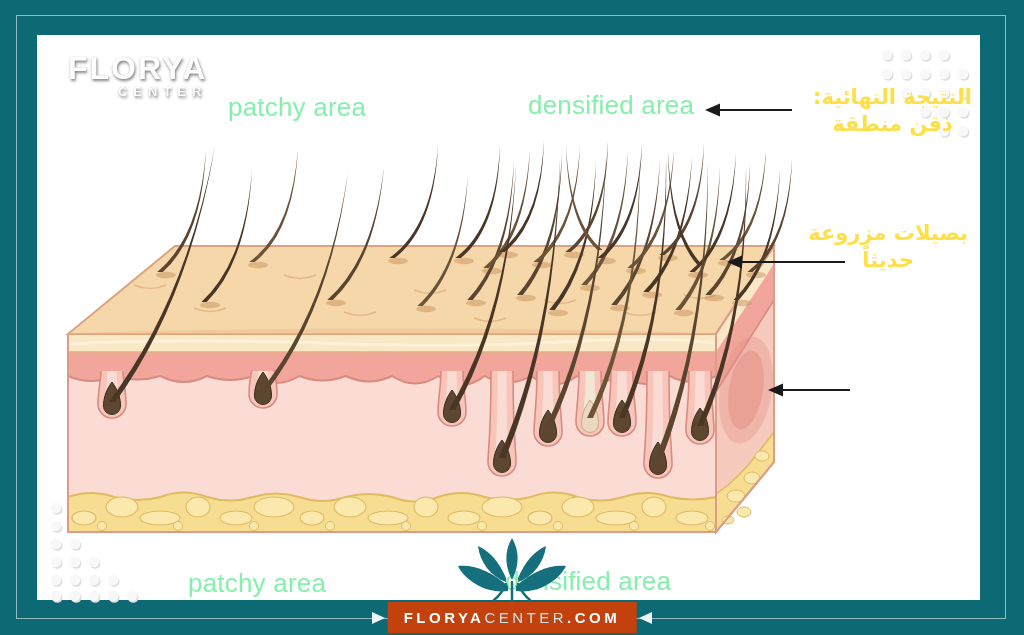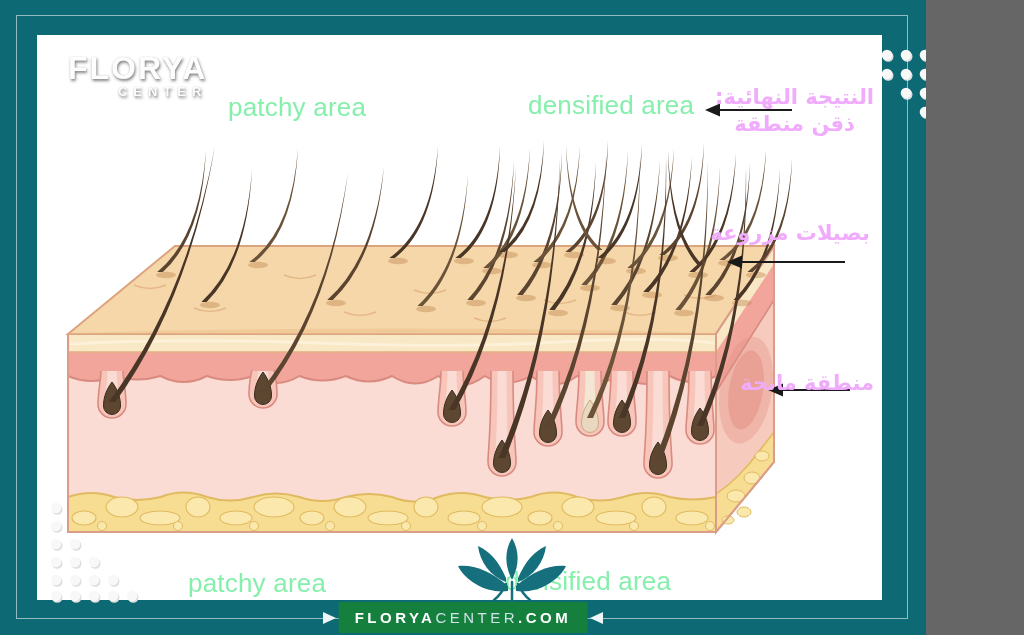--- a/index.html
+++ b/index.html
@@ -1,40 +1,40 @@
 <!DOCTYPE html>
 <html><head>
 <meta charset="utf-8">
 <style>
   html,body{margin:0;padding:0;background:#666;}
   .stage{
-    position:relative;width:926px;height:635px;overflow:hidden;
+    position:relative;width:1024px;height:635px;overflow:hidden;
     background:#0d6a75;font-family:"Liberation Sans", sans-serif;
   }
   .panel{position:absolute;left:37px;top:35px;right:44px;bottom:35px;background:#ffffff;}
   .inset-line{
     position:absolute;left:16px;top:15px;right:18px;bottom:16px;
     border:1.6px solid rgba(255,255,255,.55);pointer-events:none;z-index:6;
   }
   svg{position:absolute;pointer-events:none;}
   #illu{left:0;top:0;z-index:2;}
   #tulip{left:452px;top:530px;z-index:7;}
   .lbl{position:absolute;z-index:3;color:#86efac;font-size:26px;font-weight:500;
        letter-spacing:.2px;white-space:nowrap;}
-  .ar{position:absolute;z-index:3;direction:rtl;text-align:center;color:#f0abfc;
+  .ar{position:absolute;z-index:3;direction:rtl;text-align:center;color:#fde047;
       font-family:"DejaVu Sans", sans-serif;font-weight:700;font-size:21px;
       line-height:27px;white-space:nowrap;}
   .logo{position:absolute;left:68px;top:52px;z-index:3;color:#fdfdfd;
         text-shadow:1px 2px 3px rgba(110,110,110,.85), 0 0 1px rgba(160,160,160,.6);}
   .logo .l1{font-size:32px;font-weight:700;letter-spacing:2px;line-height:32px;}
   .logo .l2{font-size:13px;font-weight:700;letter-spacing:6px;text-align:right;
             line-height:14px;margin-top:1px;}
   .footer-domain{
     position:absolute;left:50%;transform:translateX(-50%);top:602px;height:31px;
-    line-height:31px;background:#15803d;padding:0 16px;z-index:8;white-space:nowrap;
+    line-height:31px;background:#c2410c;padding:0 16px;z-index:8;white-space:nowrap;
     font-size:15px;letter-spacing:3.5px;color:#ffffff;
   }
   .footer-domain .b{font-weight:700;color:#ffffff;}
   .footer-domain .lt{font-weight:400;color:#cfe2e5;}
   .fhead{position:absolute;z-index:8;width:0;height:0;
          border-top:6.5px solid transparent;border-bottom:6.5px solid transparent;top:612px;}
   .fhead-l{left:calc(50% - 140px);border-left:13px solid #eef5f6;}
   .fhead-r{right:calc(50% - 140px);border-right:13px solid #eef5f6;}
 </style>
 </head>
@@ -299,23 +299,21 @@
   <div class="lbl" style="left:528px;top:90px;">densified area</div>
   <div class="lbl" style="left:188px;top:568px;">patchy area</div>
   <div class="lbl" style="left:505px;top:566px;">densified area</div>
 
   <div class="ar" style="right:52px;top:84px;">
     <div>النتيجة النهائية:</div>
     <div>ذقن منطقة</div>
   </div>
   <div class="ar" style="right:56px;top:220px;margin-left:16px;">
     <div>بصيلات مزروعة</div>
-  </div>
-  <div class="ar" style="right:52px;top:370px;">
-    <div>منطقة مانحة</div>
+    <div>حديثاً</div>
   </div>
 
   <div class="inset-line"></div>
   <div class="fhead fhead-l"></div>
   <div class="fhead fhead-r"></div>
   <div class="footer-domain">
     <span class="b">FLORYA</span><span class="lt">CENTER</span><span class="b">.COM</span>
   </div>
 
   <svg id="tulip" width="120" height="75" viewBox="0 0 120 75">

